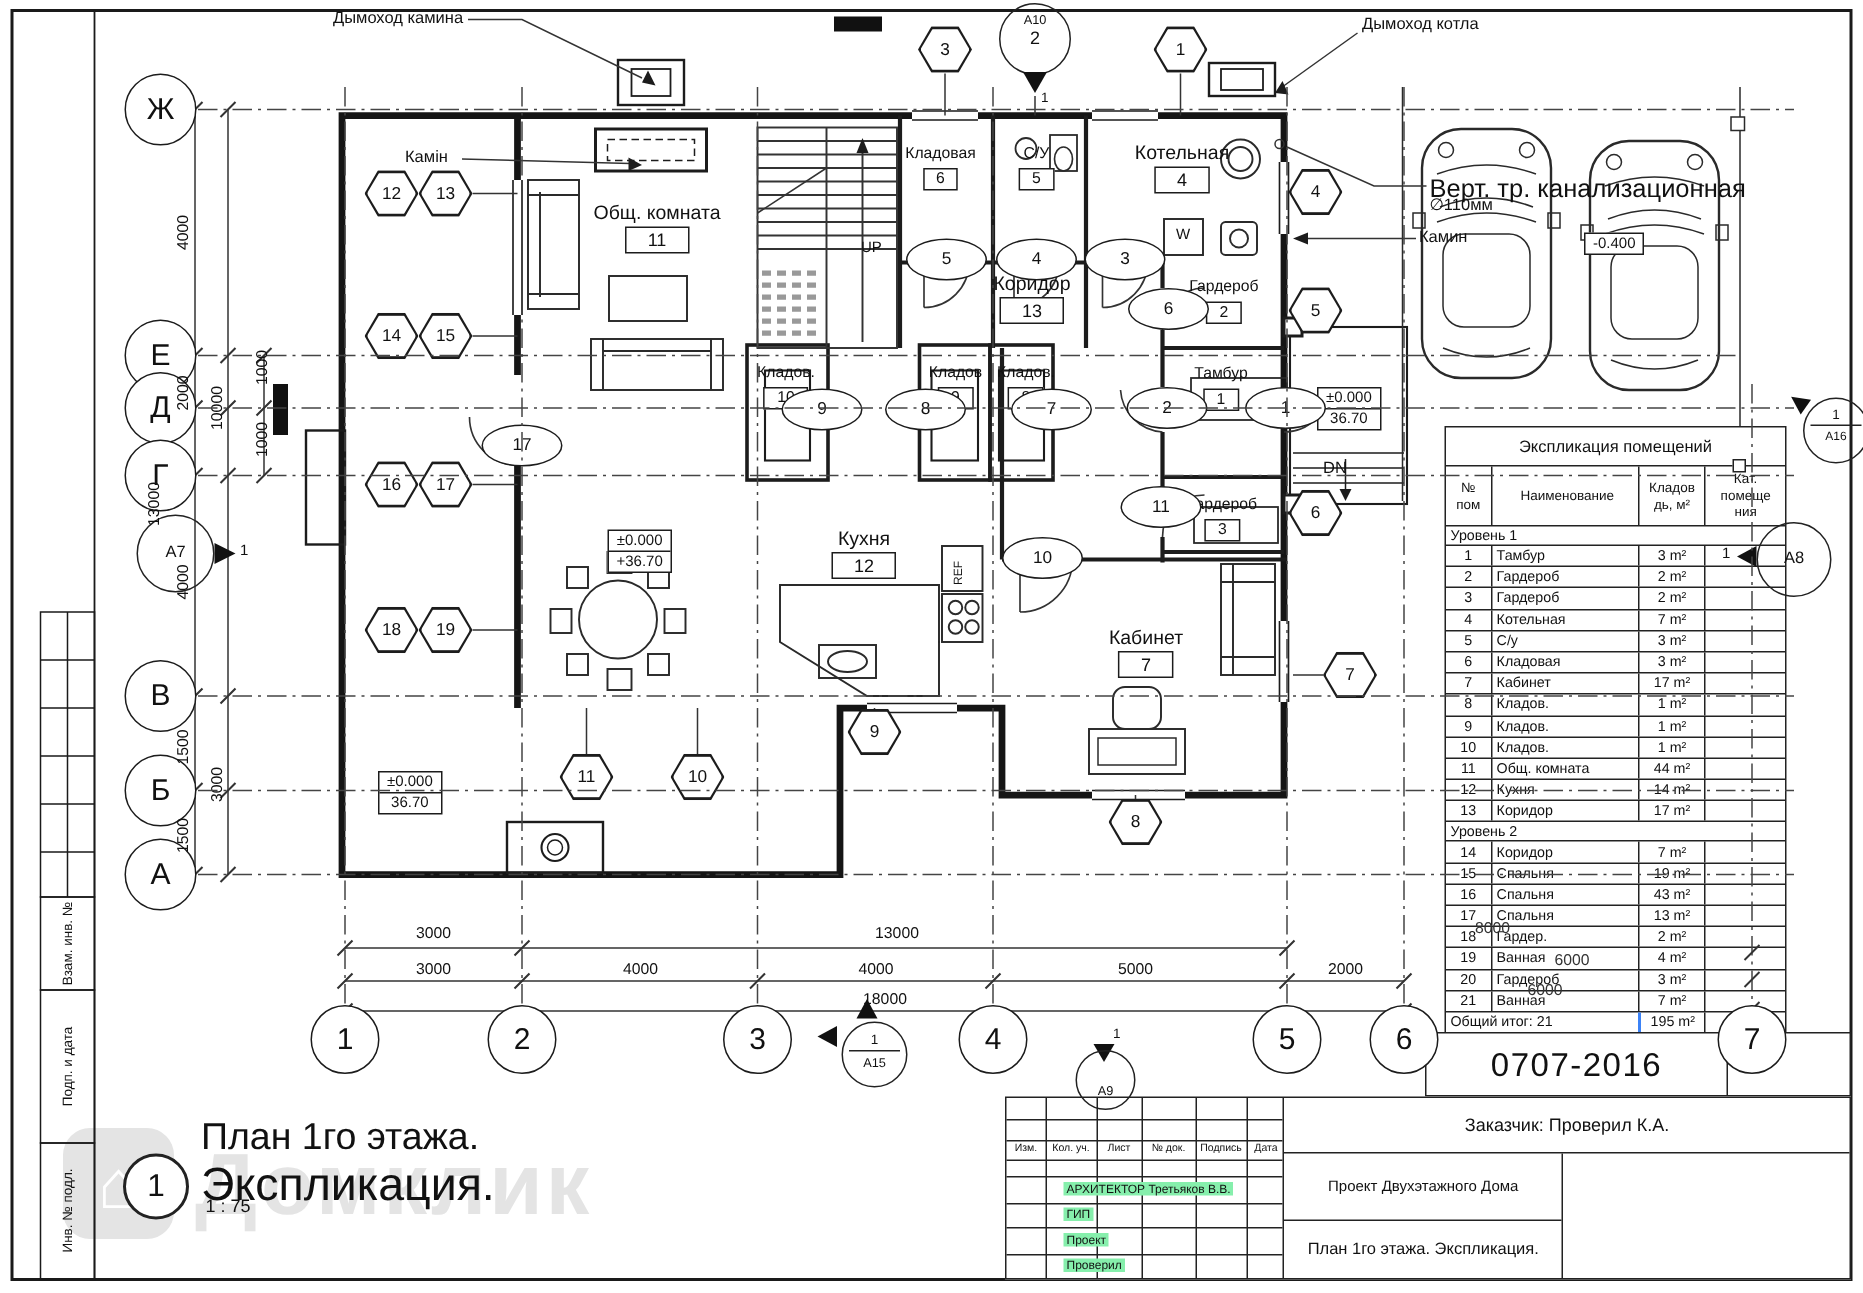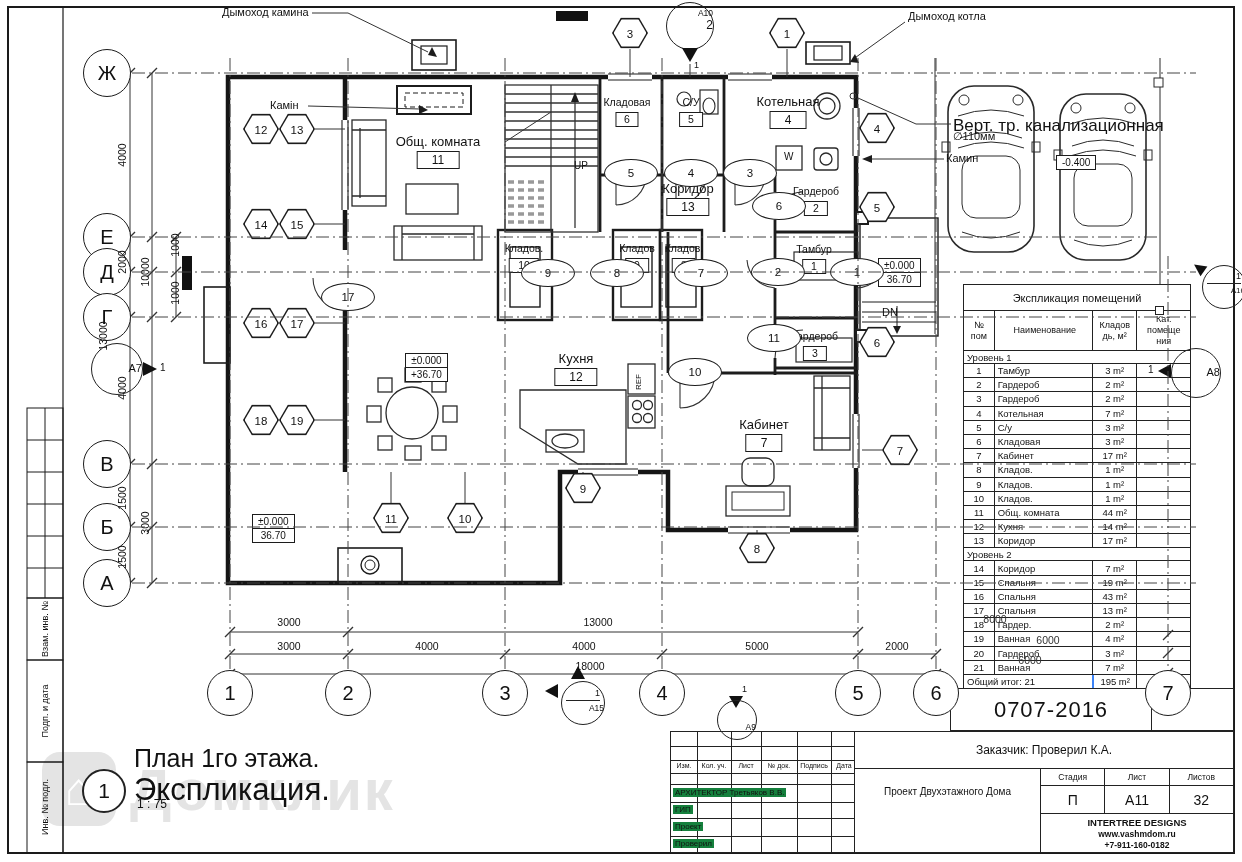--- a/index.html
+++ b/index.html
@@ -62,21 +62,21 @@
          box-sizing:border-box;background:#fff;display:flex;}
   .strip .l{width:200px;border-right:1.4px solid #222;display:flex;align-items:center;
             justify-content:center;font-size:22px;letter-spacing:1px;}
   
   .tb{position:absolute;left:670px;top:731px;width:564px;height:122px;border:1.8px solid #222;
       box-sizing:border-box;display:flex;background:#fff;}
   .tb-left{position:relative;width:186px;border-right:1.4px solid #222;box-sizing:border-box;}
   .tb-left .vl{position:absolute;top:0;bottom:0;width:1px;background:#222;}
   .tb-left .hl{position:absolute;left:0;right:0;height:1px;background:#222;}
   .tb-left .hc{position:absolute;font-size:7px;text-align:center;transform:translateX(-50%);}
-  .tb-left .role{position:absolute;font-size:8px;background:#15803d;padding:0 2px;white-space:nowrap;}
+  .tb-left .role{position:absolute;font-size:8px;background:#86efac;padding:0 2px;white-space:nowrap;margin-left:36px;}
   .tb-body{width:378px;display:flex;flex-direction:column;}
   .tb-client{height:37px;border-bottom:1.4px solid #222;box-sizing:border-box;display:flex;
              align-items:center;justify-content:center;font-size:12px;}
   .tb-lower{display:flex;flex:1;}
   .tb-mid{width:186px;border-right:1.4px solid #222;box-sizing:border-box;display:flex;
           flex-direction:column;}
   .tb-proj{height:44px;display:flex;align-items:center;justify-content:center;font-size:10px;
            text-align:center;}
   .tb-sheet{flex:1;border-top:1.4px solid #222;display:flex;align-items:center;
             justify-content:center;font-size:11px;text-align:center;}
@@ -96,21 +96,21 @@
   .foot-circle{position:absolute;left:104px;top:791px;width:40px;height:40px;border:2px solid #222;
                border-radius:50%;background:#fff;display:flex;align-items:center;
                justify-content:center;font-size:21px;transform:translate(-50%,-50%);}
   .foot-t1{position:absolute;left:134px;top:744px;font-size:25px;}
   .foot-t2{position:absolute;left:134px;top:772px;font-size:31px;}
   .foot-sc{position:absolute;left:137px;top:797px;font-size:12px;}
   
   .mlabel{position:absolute;font-size:9px;white-space:nowrap;transform:translate(-50%,-50%) rotate(-90deg);}
   
   .mkc{position:absolute;border:1.4px solid #222;border-radius:50%;background:transparent;
-       text-align:right;box-sizing:border-box;}
+       text-align:center;box-sizing:border-box;}
   .tri{position:absolute;width:0;height:0;}
   .mkt{position:absolute;font-size:9px;white-space:nowrap;}
 </style>
 </head>
 <body>
 
 <div class="sheet">
 
   <div class="wm noevt">
     <div class="wm-logo">⌂</div>
@@ -489,37 +489,21 @@
       <div class="role" style="left:2px;top:56px">АРХИТЕКТОР Третьяков В.В.</div>
       <div class="role" style="left:2px;top:73px">ГИП</div>
       <div class="role" style="left:2px;top:90px">Проект</div>
       <div class="role" style="left:2px;top:107px">Проверил</div>
     </div>
     <div class="tb-body">
       <div class="tb-client">Заказчик: Проверил К.А.</div>
       <div class="tb-lower">
         <div class="tb-mid">
           <div class="tb-proj">Проект Двухэтажного Дома</div>
-        </div>
-        <div class="tb-right">
-          <div class="tb-stg">
-            <div>Стадия</div>
-            <div>Лист</div>
-            <div>Листов</div>
-          </div>
-          <div class="tb-stgv">
-            <div>П</div>
-            <div>А11</div>
-            <div>32</div>
-          </div>
-          <div class="tb-co">
-            <div class="nm">INTERTREE DESIGNS</div>
-            <div>www.vashmdom.ru</div>
-            <div>+7-911-160-0182</div>
-          </div>
+          <div class="tb-sheet">План 1го этажа. Экспликация.</div>
         </div>
       </div>
     </div>
   </div>
 
   <div class="foot-circle">1</div>
   <div class="foot-t1">План 1го этажа.</div>
   <div class="foot-t2">Экспликация.</div>
   <div class="foot-sc">1 : 75</div>
 

